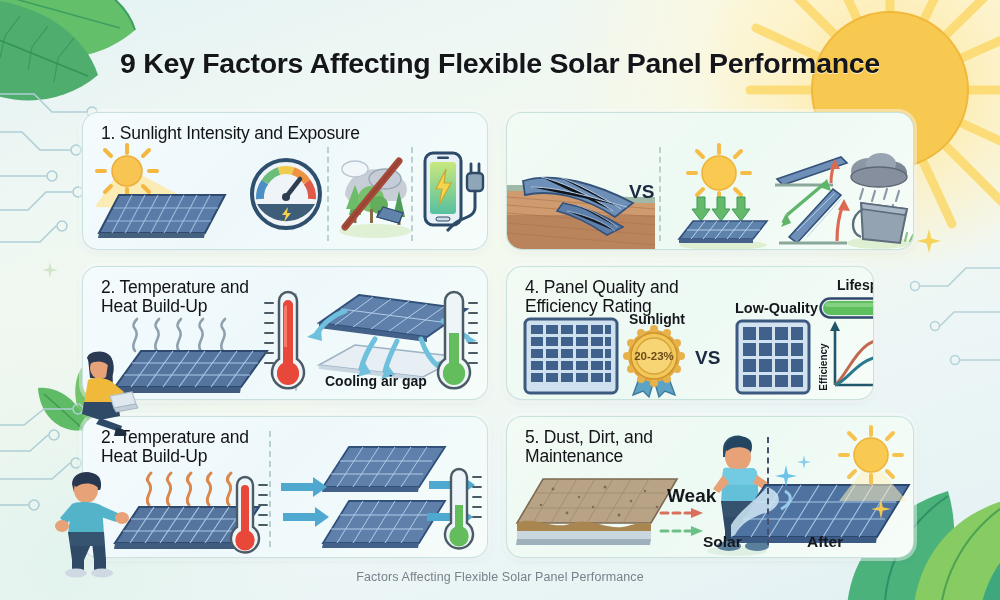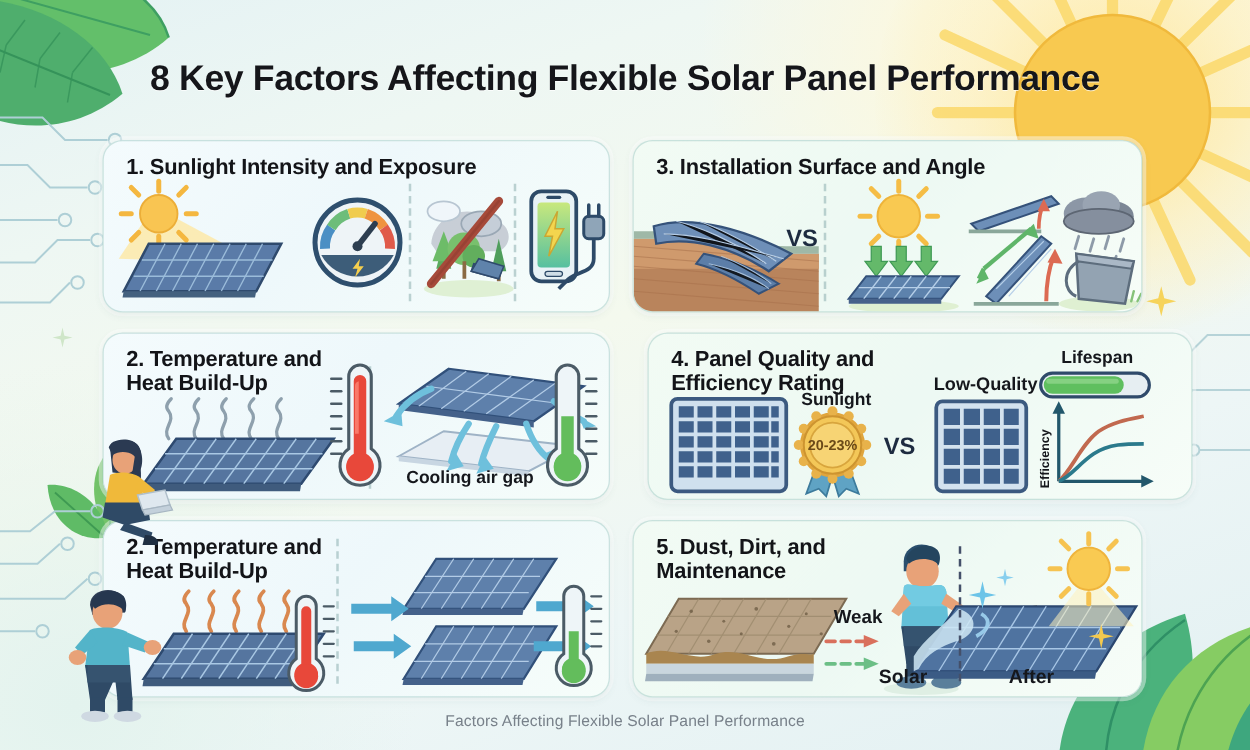--- a/index.html
+++ b/index.html
@@ -39,29 +39,29 @@
     border-radius: 16px;
     border: 1px solid rgba(168,205,200,.55);
     box-shadow: 0 2px 7px rgba(70,110,110,.10), 0 0 0 3px rgba(255,255,255,.45);
     overflow: hidden;
   }
   .card.cool { background: linear-gradient(135deg, #f4fbfd 0%, #eef8fb 45%, #f6fdfa 100%); }
   .card.mint { background: linear-gradient(135deg, #f2fbf4 0%, #edf9f3 48%, #f7fdf8 100%); }
 
   .card-title {
     position: absolute; left: 18px; top: 11px;
-    font-size: 17.5px; font-weight: 700; line-height: 1.1;
+    font-size: 17.5px; font-weight: 400; line-height: 1.1;
     color: #131418; letter-spacing: -.2px;
     white-space: pre-line;
     z-index: 6;
   }
   .card1 { left: 82px;  top: 112px; width: 406px; height: 138px; }
   .card3 { left: 506px; top: 112px; width: 408px; height: 138px; }
   .card2 { left: 82px;  top: 266px; width: 406px; height: 134px; }
-  .card4 { left: 506px; top: 266px; width: 436px; height: 134px; margin-left: 12px; }
+  .card4 { left: 506px; top: 266px; width: 368px; height: 134px; }
   .card2b{ left: 82px;  top: 416px; width: 406px; height: 142px; }
   .card5 { left: 506px; top: 416px; width: 408px; height: 142px; }
 
   .divider {
     position: absolute; width: 0; border-left: 2px dashed rgba(140,175,175,.55);
   }
 
   .lbl {
     position: absolute; font-weight: 700; color: #15171c;
     font-size: 12.5px; z-index: 7; white-space: nowrap;
@@ -179,21 +179,21 @@
   </svg>
 
   <svg style="right:58px; top:228px;" width="26" height="26" viewBox="0 0 26 26">
     <path d="M13 1 L15.4 10.6 L25 13 L15.4 15.4 L13 25 L10.6 15.4 L1 13 L10.6 10.6 Z" fill="#f6d35a"></path>
   </svg>
   <svg style="left:42px; top:262px;" width="16" height="16" viewBox="0 0 16 16">
     <path d="M8 0 L9.5 6.5 L16 8 L9.5 9.5 L8 16 L6.5 9.5 L0 8 L6.5 6.5 Z" fill="#cfe6c8"></path>
   </svg>
 </div>
 
-<div class="title">8 Key Factors Affecting Flexible Solar Panel Performance</div>
+<div class="title">9 Key Factors Affecting Flexible Solar Panel Performance</div>
 
 <div class="card cool card1">
   <div class="card-title">1. Sunlight Intensity and Exposure</div>
   <div class="divider" style="left:244px; top:34px; height:94px;"></div>
   <div class="divider" style="left:328px; top:34px; height:94px;"></div>
 
   <svg class="ill" style="left:10px; top:36px;" width="96" height="60" viewBox="0 0 96 60">
     <path d="M2 58 L30 16 L86 46 L62 60 Z" fill="#fde9a8" opacity=".85"></path>
     <g stroke="#f4b740" stroke-width="4" stroke-linecap="round">
       <line x1="34" y1="4" x2="34" y2="-4"></line>
@@ -275,21 +275,20 @@
     <g>
       <rect x="44" y="22" width="16" height="18" rx="4" fill="#8fa5b8" stroke="#2d4a68" stroke-width="2.4"></rect>
       <line x1="48" y1="22" x2="48" y2="13" stroke="#2d4a68" stroke-width="2.8" stroke-linecap="round"></line>
       <line x1="56" y1="22" x2="56" y2="13" stroke="#2d4a68" stroke-width="2.8" stroke-linecap="round"></line>
       <path d="M52 40 L52 56 C52 68 36 66 30 74 L24 80" fill="none" stroke="#2d4a68" stroke-width="3"></path>
     </g>
   </svg>
 </div>
 
 <div class="card mint card3">
-  <div class="card-title">3. Installation Surface and Angle</div>
   <div class="divider" style="left:152px; top:34px; height:94px;"></div>
 
   <svg class="ill" style="left:0px; top:50px;" width="148" height="92" viewBox="0 0 148 92">
     <path d="M0 28 L60 28 C84 28 96 40 120 40 L148 40 L148 92 L0 92 Z" fill="#b9845c"></path>
     <path d="M0 28 L60 28 C84 28 96 40 120 40 L148 40 L148 52 L0 52 Z" fill="#cf9a6d"></path>
     <g stroke="#a8714c" stroke-width="1" opacity=".55">
       <path d="M0 34 L148 46"></path>
         <path d="M0 42 L148 54"></path>
         <path d="M0 50 L148 62"></path>
         <path d="M0 60 L148 72"></path>
@@ -709,21 +708,21 @@
         <circle cx="106" cy="40" r="1.5"></circle>
         <circle cx="132" cy="16" r="1.2"></circle>
       <circle cx="28" cy="30" r="1.3"></circle>
         <circle cx="144" cy="32" r="1.3"></circle>
     </g>
     <path d="M4 48 C22 40 40 56 60 48 C80 42 96 58 118 50 C130 46 136 50 138 48 L138 56 L4 56 Z" fill="#a9854f"></path>
     <path d="M4 56 L138 56 L138 64 L4 64 Z" fill="#c9d6de"></path>
     <path d="M4 64 L138 64 L137 70 L3 70 Z" fill="#9fb0bd"></path>
   </svg>
 
-  <div class="lbl" style="left:160px; top:68px; font-size:15px;">Weak</div>
+  <div class="lbl" style="left:160px; top:68px; font-size:19px;">Weak</div>
   <svg class="ill" style="left:152px; top:90px;" width="46" height="38" viewBox="0 0 46 38">
     <g stroke="#d9705c" stroke-width="3" stroke-linecap="round" stroke-dasharray="7 5">
       <line x1="2" y1="6" x2="32" y2="6"></line>
     </g>
     <path d="M44 6 L32 1 L32 11 Z" fill="#d9705c"></path>
     <g stroke="#6cbf86" stroke-width="3" stroke-linecap="round" stroke-dasharray="7 5">
       <line x1="2" y1="24" x2="32" y2="24"></line>
     </g>
     <path d="M44 24 L32 19 L32 29 Z" fill="#6cbf86"></path>
   </svg>

